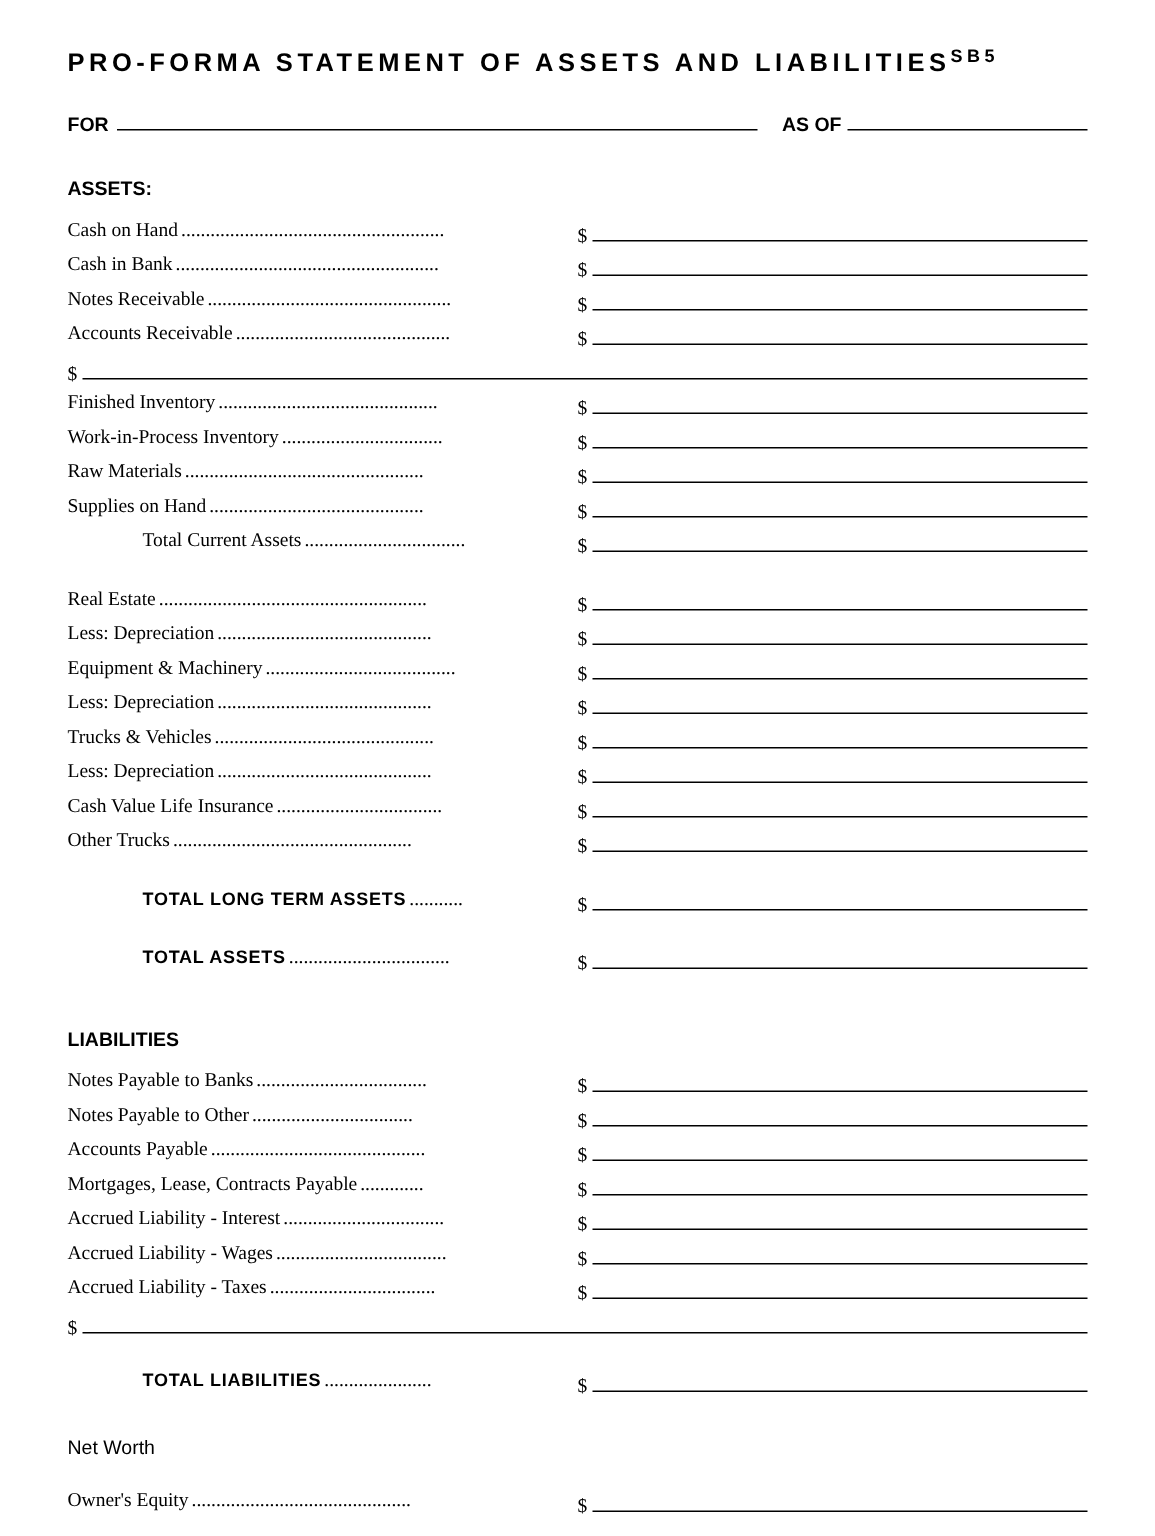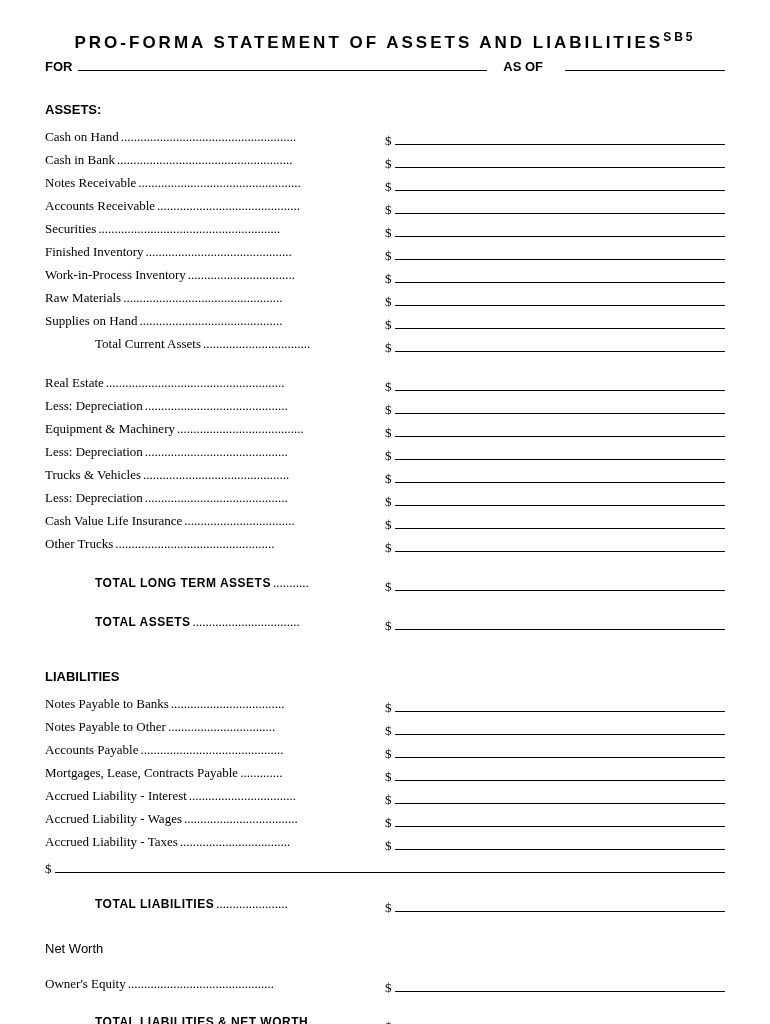--- a/index.html
+++ b/index.html
@@ -12,25 +12,25 @@
       background: #fff;
       font-family: 'Times New Roman', Times, serif;
       font-size: 13px;
       color: #000;
       width: 770px;
       min-height: 1024px;
       padding: 30px 45px;
     }
 
     .page-title {
-      text-align: center;
+      text-align: left;
       font-size: 17px;
       font-weight: bold;
       letter-spacing: 3px;
-      margin-bottom: 6px;
+      margin-bottom: 22px;
       font-family: Arial, sans-serif;
     }
 
     .page-title .sb5 {
       font-size: 12px;
       vertical-align: super;
     }
 
     .for-line {
       display: flex;
@@ -46,21 +46,21 @@
     }
 
     .for-underline {
       flex: 1;
       border-bottom: 1px solid #000;
       margin-right: 16px;
       min-width: 200px;
     }
 
     .as-of-label {
-      margin-right: 22px;
+      margin-right: 4px;
       font-weight: bold;
       text-align: center;
     }
 
     .as-of-underline {
       width: 160px;
       border-bottom: 1px solid #000;
     }
 
     .section-title {
@@ -190,24 +190,20 @@
       <div class="row-label">
           <span class="label-text">Accounts Receivable</span>
           <span class="dots">............................................</span>
         </div>
       <div class="dollar-field">
           <span class="dollar-sign">$</span>
           <div class="field-line"></div>
         </div>
     </div>
     <div class="form-row">
-      <div class="row-label">
-          <span class="label-text">Securities</span>
-          <span class="dots">........................................................</span>
-        </div>
       <div class="dollar-field">
           <span class="dollar-sign">$</span>
           <div class="field-line"></div>
         </div>
     </div>
     <div class="form-row">
       <div class="row-label">
           <span class="label-text">Finished Inventory</span>
           <span class="dots">.............................................</span>
         </div>

